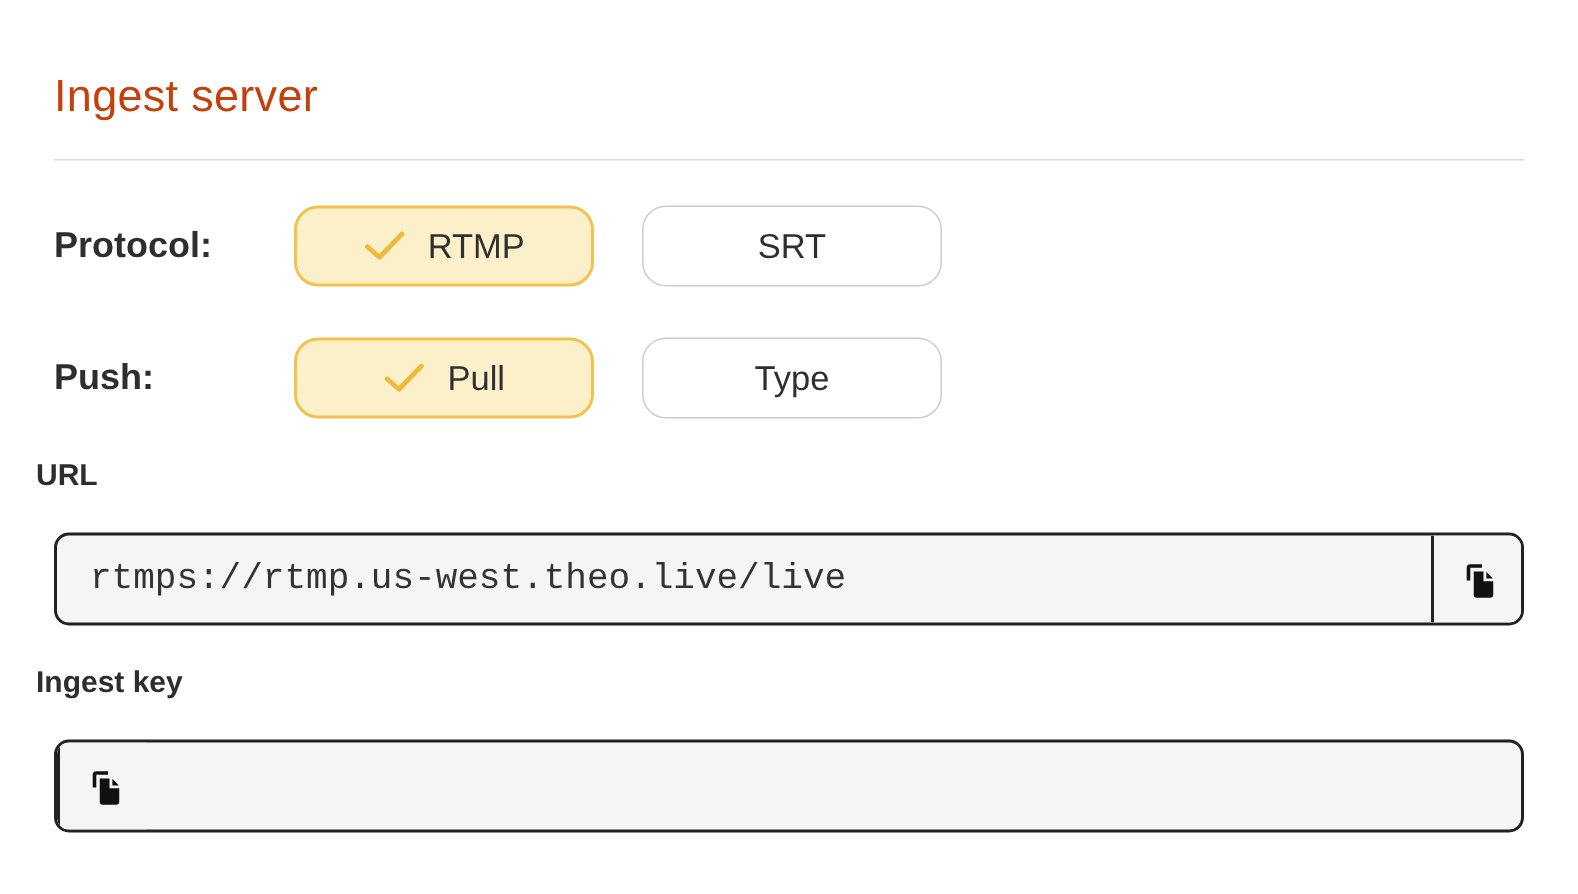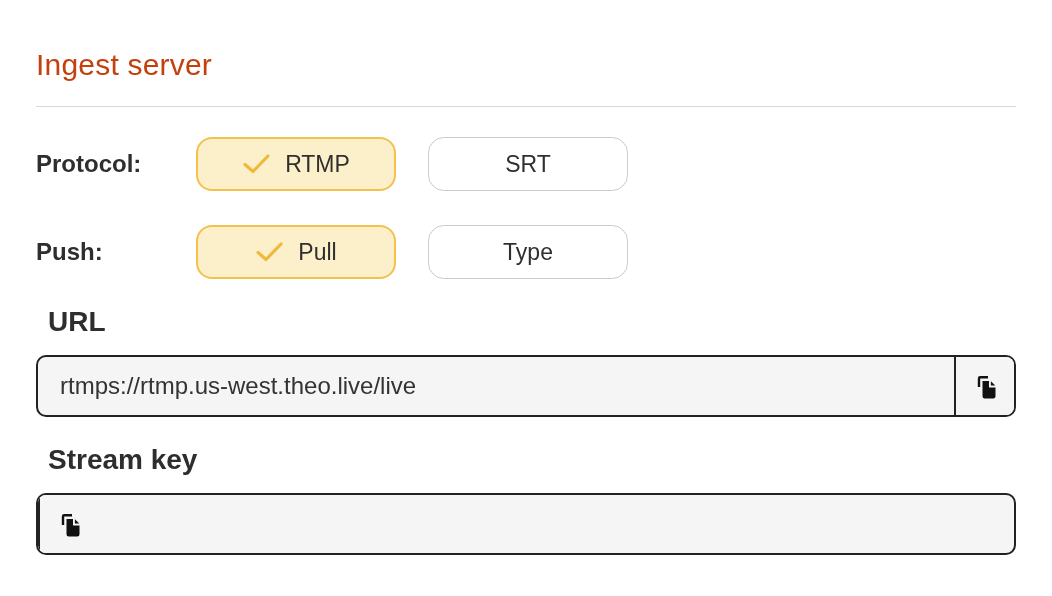--- a/index.html
+++ b/index.html
@@ -38,39 +38,39 @@
     background: #ffffff; border: 1px solid #cccccc;
   }
   .toggle-btn.first { left: 196px; }
   .toggle-btn.second { left: 428px; }
   .toggle-btn.selected {
     background: #fcf0ca;
     border: 2px solid #f2c14e;
   }
   .check-icon { display: inline-flex; align-items: center; }
   .field-label {
-    position: absolute; left: 48px;
-    font-size: 28px; font-weight: 600; color: #2e2e2e;
+    position: absolute; left: 24px;
+    font-size: 20px; font-weight: 600; color: #2e2e2e;
   }
   .url-label { top: 306px; }
   .key-label { top: 444px; }
   .field-box {
     position: absolute; left: 36px; width: 980px; height: 62px;
     background: #f5f5f5;
     border: 2.5px solid #222222;
     border-radius: 10px;
     display: flex; align-items: stretch; overflow: hidden;
   }
   .url-box { top: 355px; }
   .key-box { top: 493px; }
   .field-input {
     flex: 1; min-width: 0;
     background: transparent; border: none; outline: none;
     padding: 0 16px 0 22px;
-    font-family: Liberation Sans, sans-serif;
+    font-family: Liberation Mono, monospace;
     font-size: 24px; color: #333333;
   }
   .copy-btn {
     width: 60px; flex: 0 0 60px;
     border: none; border-left: 2px solid #222222;
     background: #f5f5f5;
     display: flex; align-items: center; justify-content: center;
     cursor: pointer;
   }
 </style>
@@ -118,21 +118,21 @@
     <span>
       <svg width="30" height="30" viewBox="0 0 30 30">
         <path d="M9 17 V8.5 Q9 7.3 10.2 7.3 H18" fill="none" stroke="#111111" stroke-width="2.4"></path>
         <path d="M12.5 11 H19 V17.5 H25.5 V26.3 Q25.5 28.5 23.3 28.5 H14.7 Q12.5 28.5 12.5 26.3 Z" fill="#111111"></path>
         <path d="M20.9 11.2 L25.3 15.6 H20.9 Z" fill="#111111"></path>
       </svg>
     </span>
   </button>
 </div>
 
-<div class="field-label key-label">Stream key</div>
+<div class="field-label key-label">Ingest key</div>
 <div class="field-box key-box">
   <button class="copy-btn">
     <span>
       <svg width="30" height="30" viewBox="0 0 30 30">
         <path d="M9 17 V8.5 Q9 7.3 10.2 7.3 H18" fill="none" stroke="#111111" stroke-width="2.4"></path>
         <path d="M12.5 11 H19 V17.5 H25.5 V26.3 Q25.5 28.5 23.3 28.5 H14.7 Q12.5 28.5 12.5 26.3 Z" fill="#111111"></path>
         <path d="M20.9 11.2 L25.3 15.6 H20.9 Z" fill="#111111"></path>
       </svg>
     </span>
   </button>

